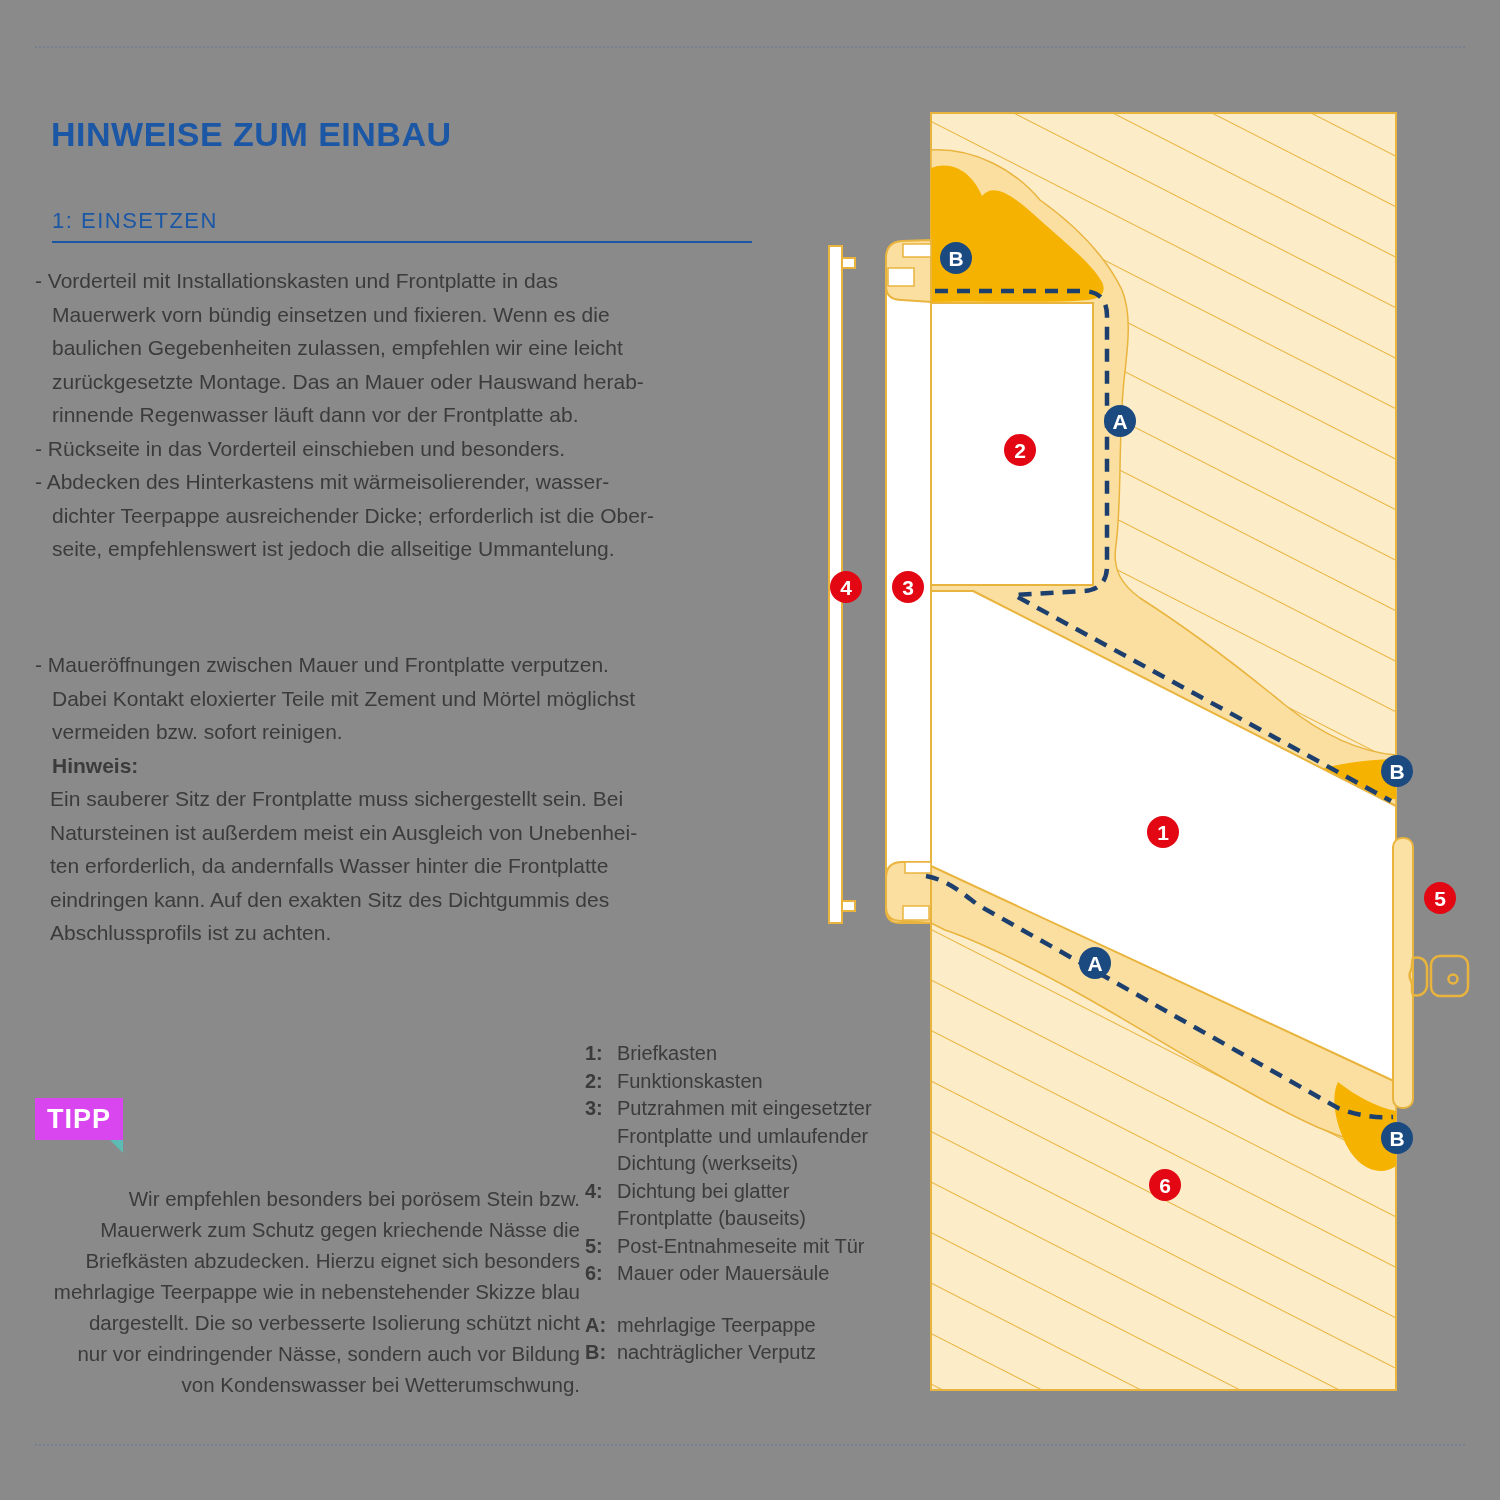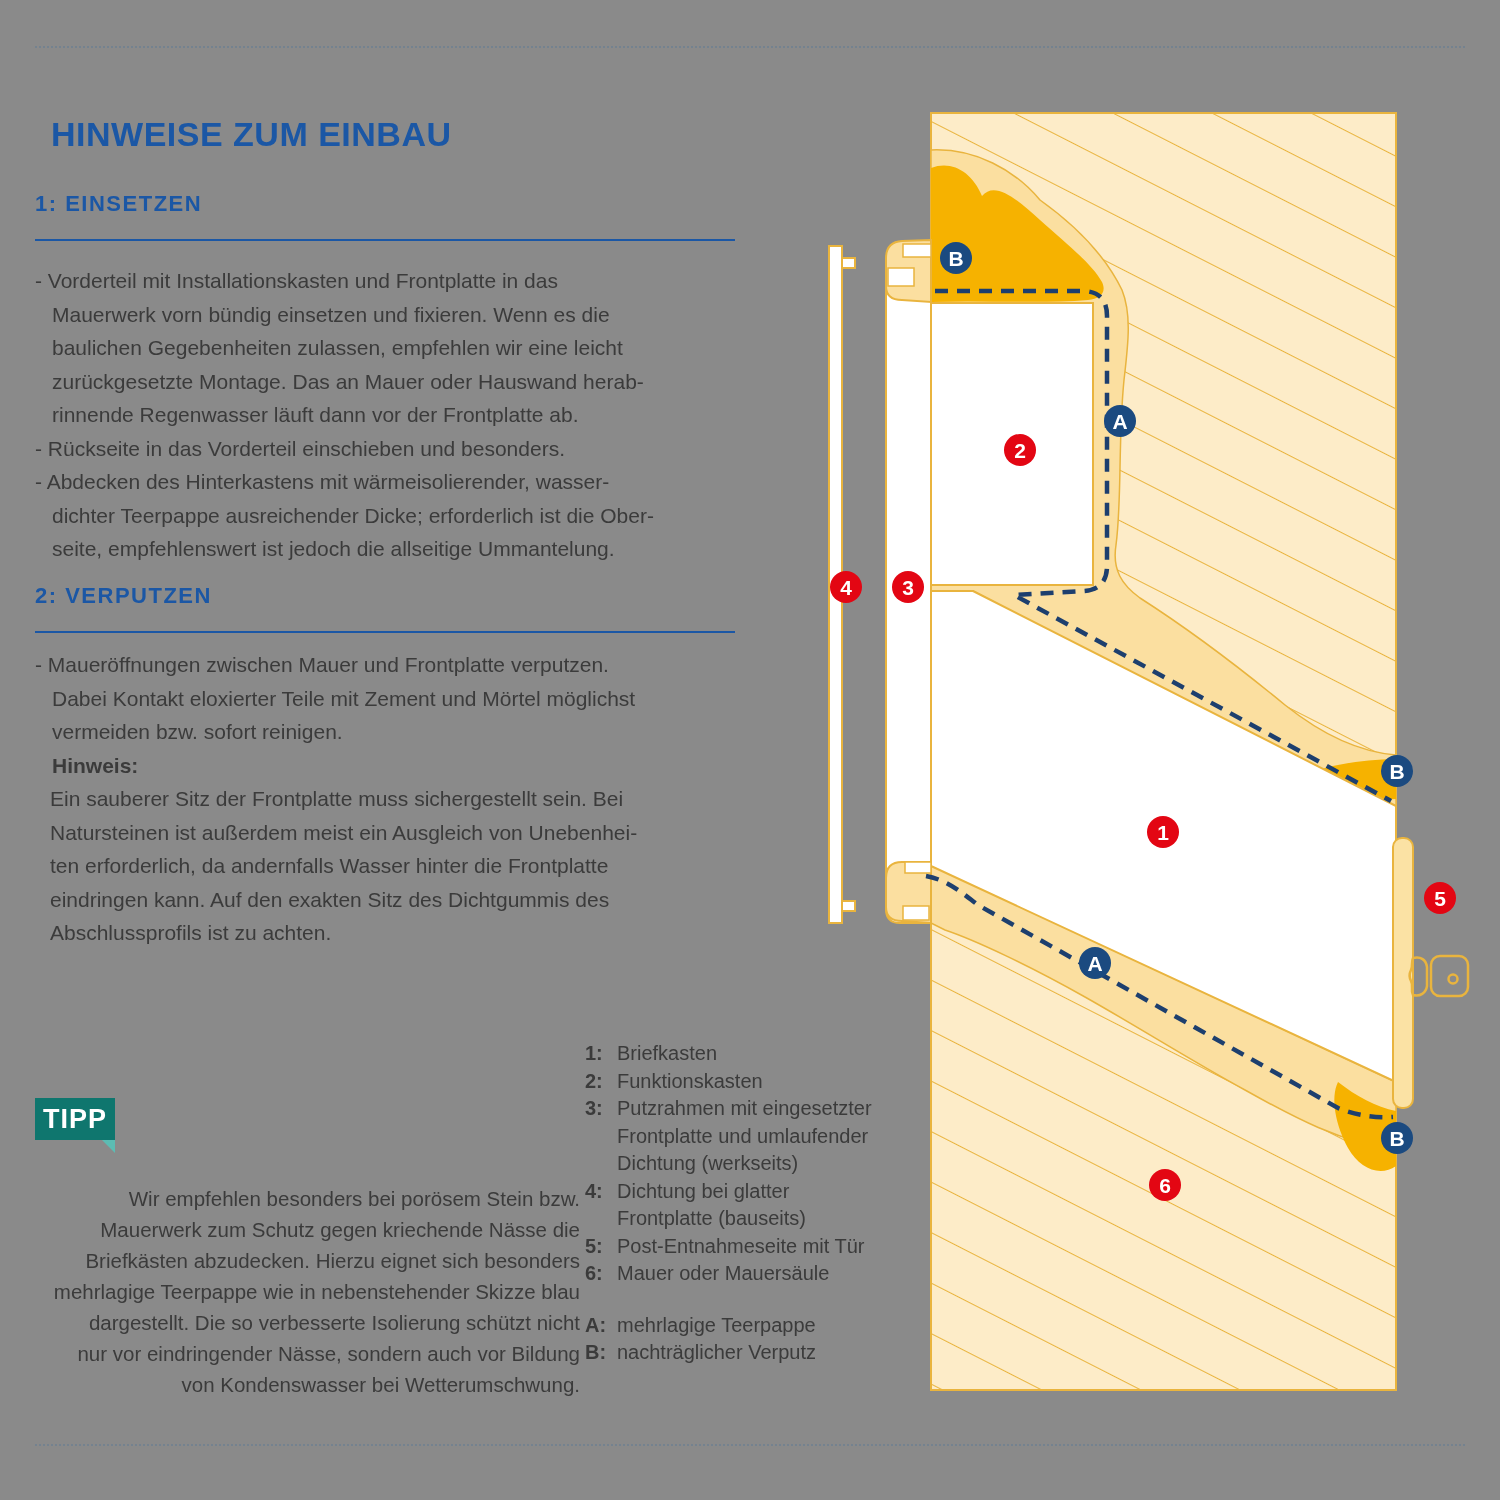--- a/index.html
+++ b/index.html
@@ -7,30 +7,30 @@
     position:relative;width:1500px;height:1500px;background:#8a8a8a;overflow:hidden;
     font-family:"Liberation Sans",sans-serif;color:#3b3b3b;
   }
   .abs{position:absolute;}
   .rule{height:0;border-top:2px dotted #74828f;width:1430px;left:35px;}
   .page-title{
     left:35px;top:100px;font-size:34px;font-weight:bold;color:#1b57a5;
     letter-spacing:.5px;line-height:1.1;margin:16px;
   }
   .sec-head{
-    left:35px;width:700px;font-size:22px;font-weight:bold;color:#1b57a5;
-    letter-spacing:1.5px;margin:0;padding-bottom:24px;border-bottom:2px solid #1b57a5;
+    left:35px;width:700px;font-size:22px;font-weight:normal;color:#1b57a5;
+    letter-spacing:1.5px;margin:17px;padding-bottom:9px;border-bottom:2px solid #1b57a5;
     line-height:1;
   }
   .body-block{left:35px;width:730px;font-size:21px;line-height:33.5px;}
   .bullet{white-space:pre-line;padding-left:17px;text-indent:-17px;}
   .note-label{font-weight:bold;margin-left:17px;}
   .note-text{white-space:pre-line;margin-left:15px;}
   .tip-badge{
-    left:35px;top:1098px;width:80px;height:42px;background:#0f766e;color:#fff;
+    left:35px;top:1098px;width:88px;height:42px;background:#d946ef;color:#fff;
     font-size:27px;font-weight:bold;display:flex;align-items:center;justify-content:center;
     letter-spacing:1px;
   }
   .tip-fold{
     position:absolute;right:0;bottom:-13px;width:13px;height:13px;background:#5cbcb3;
     clip-path:polygon(0 0,100% 0,100% 100%);
   }
   .tip-text{left:35px;top:1183px;width:545px;font-size:20.5px;line-height:31px;white-space:pre-line;text-align:right;}
   .legend{left:585px;top:1040px;font-size:20px;line-height:27.5px;}
   .lg-row{display:flex;}
@@ -57,21 +57,20 @@
 Mauerwerk vorn bündig einsetzen und fixieren. Wenn es die
 baulichen Gegebenheiten zulassen, empfehlen wir eine leicht
 zurückgesetzte Montage. Das an Mauer oder Hauswand herab-
 rinnende Regenwasser läuft dann vor der Frontplatte ab.</div>
     <div class="bullet">- Rückseite in das Vorderteil einschieben und besonders.</div>
     <div class="bullet">- Abdecken des Hinterkastens mit wärmeisolierender, wasser-
 dichter Teerpappe ausreichender Dicke; erforderlich ist die Ober-
 seite, empfehlenswert ist jedoch die allseitige Ummantelung.</div>
   </div>
 
-  <h2 class="abs sec-head" style="top:585px;">2: VERPUTZEN</h2>
   <div class="abs body-block" style="top:648px;">
     <div class="bullet">- Maueröffnungen zwischen Mauer und Frontplatte verputzen.
 Dabei Kontakt eloxierter Teile mit Zement und Mörtel möglichst
 vermeiden bzw. sofort reinigen.</div>
     <div class="note-label">Hinweis:</div>
     <div class="note-text">Ein sauberer Sitz der Frontplatte muss sichergestellt sein. Bei
 Natursteinen ist außerdem meist ein Ausgleich von Unebenhei-
 ten erforderlich, da andernfalls Wasser hinter die Frontplatte
 eindringen kann. Auf den exakten Sitz des Dichtgummis des
 Abschlussprofils ist zu achten.</div>

